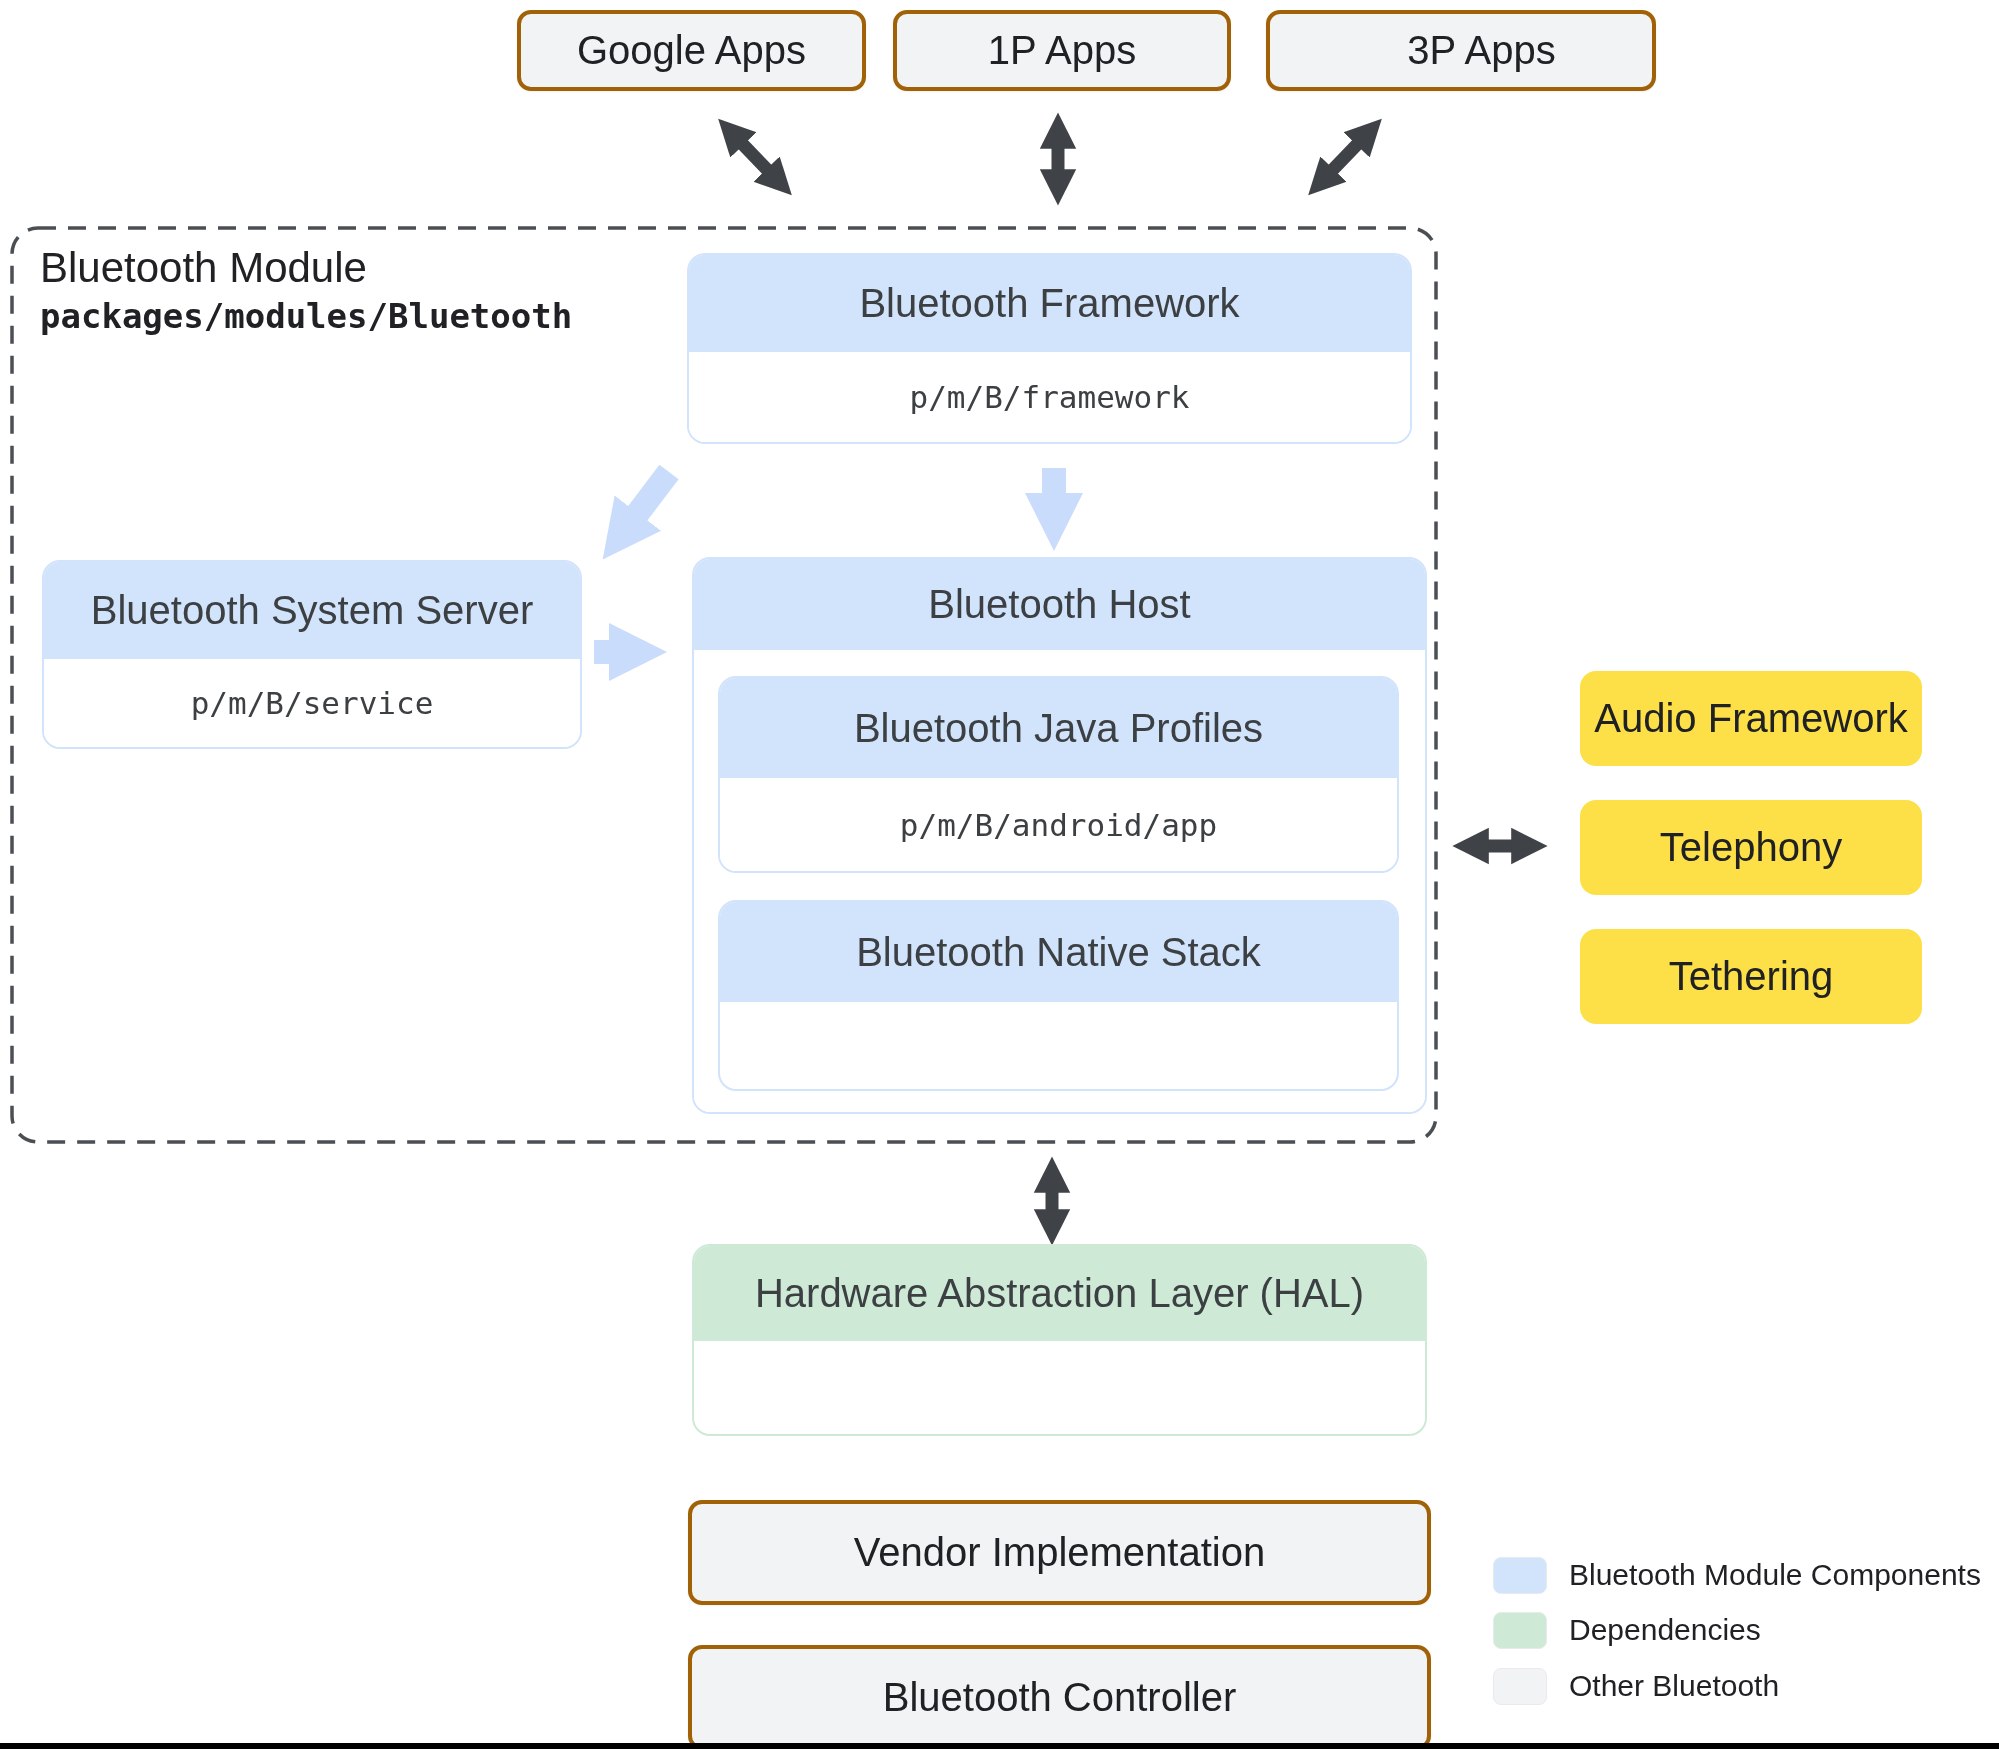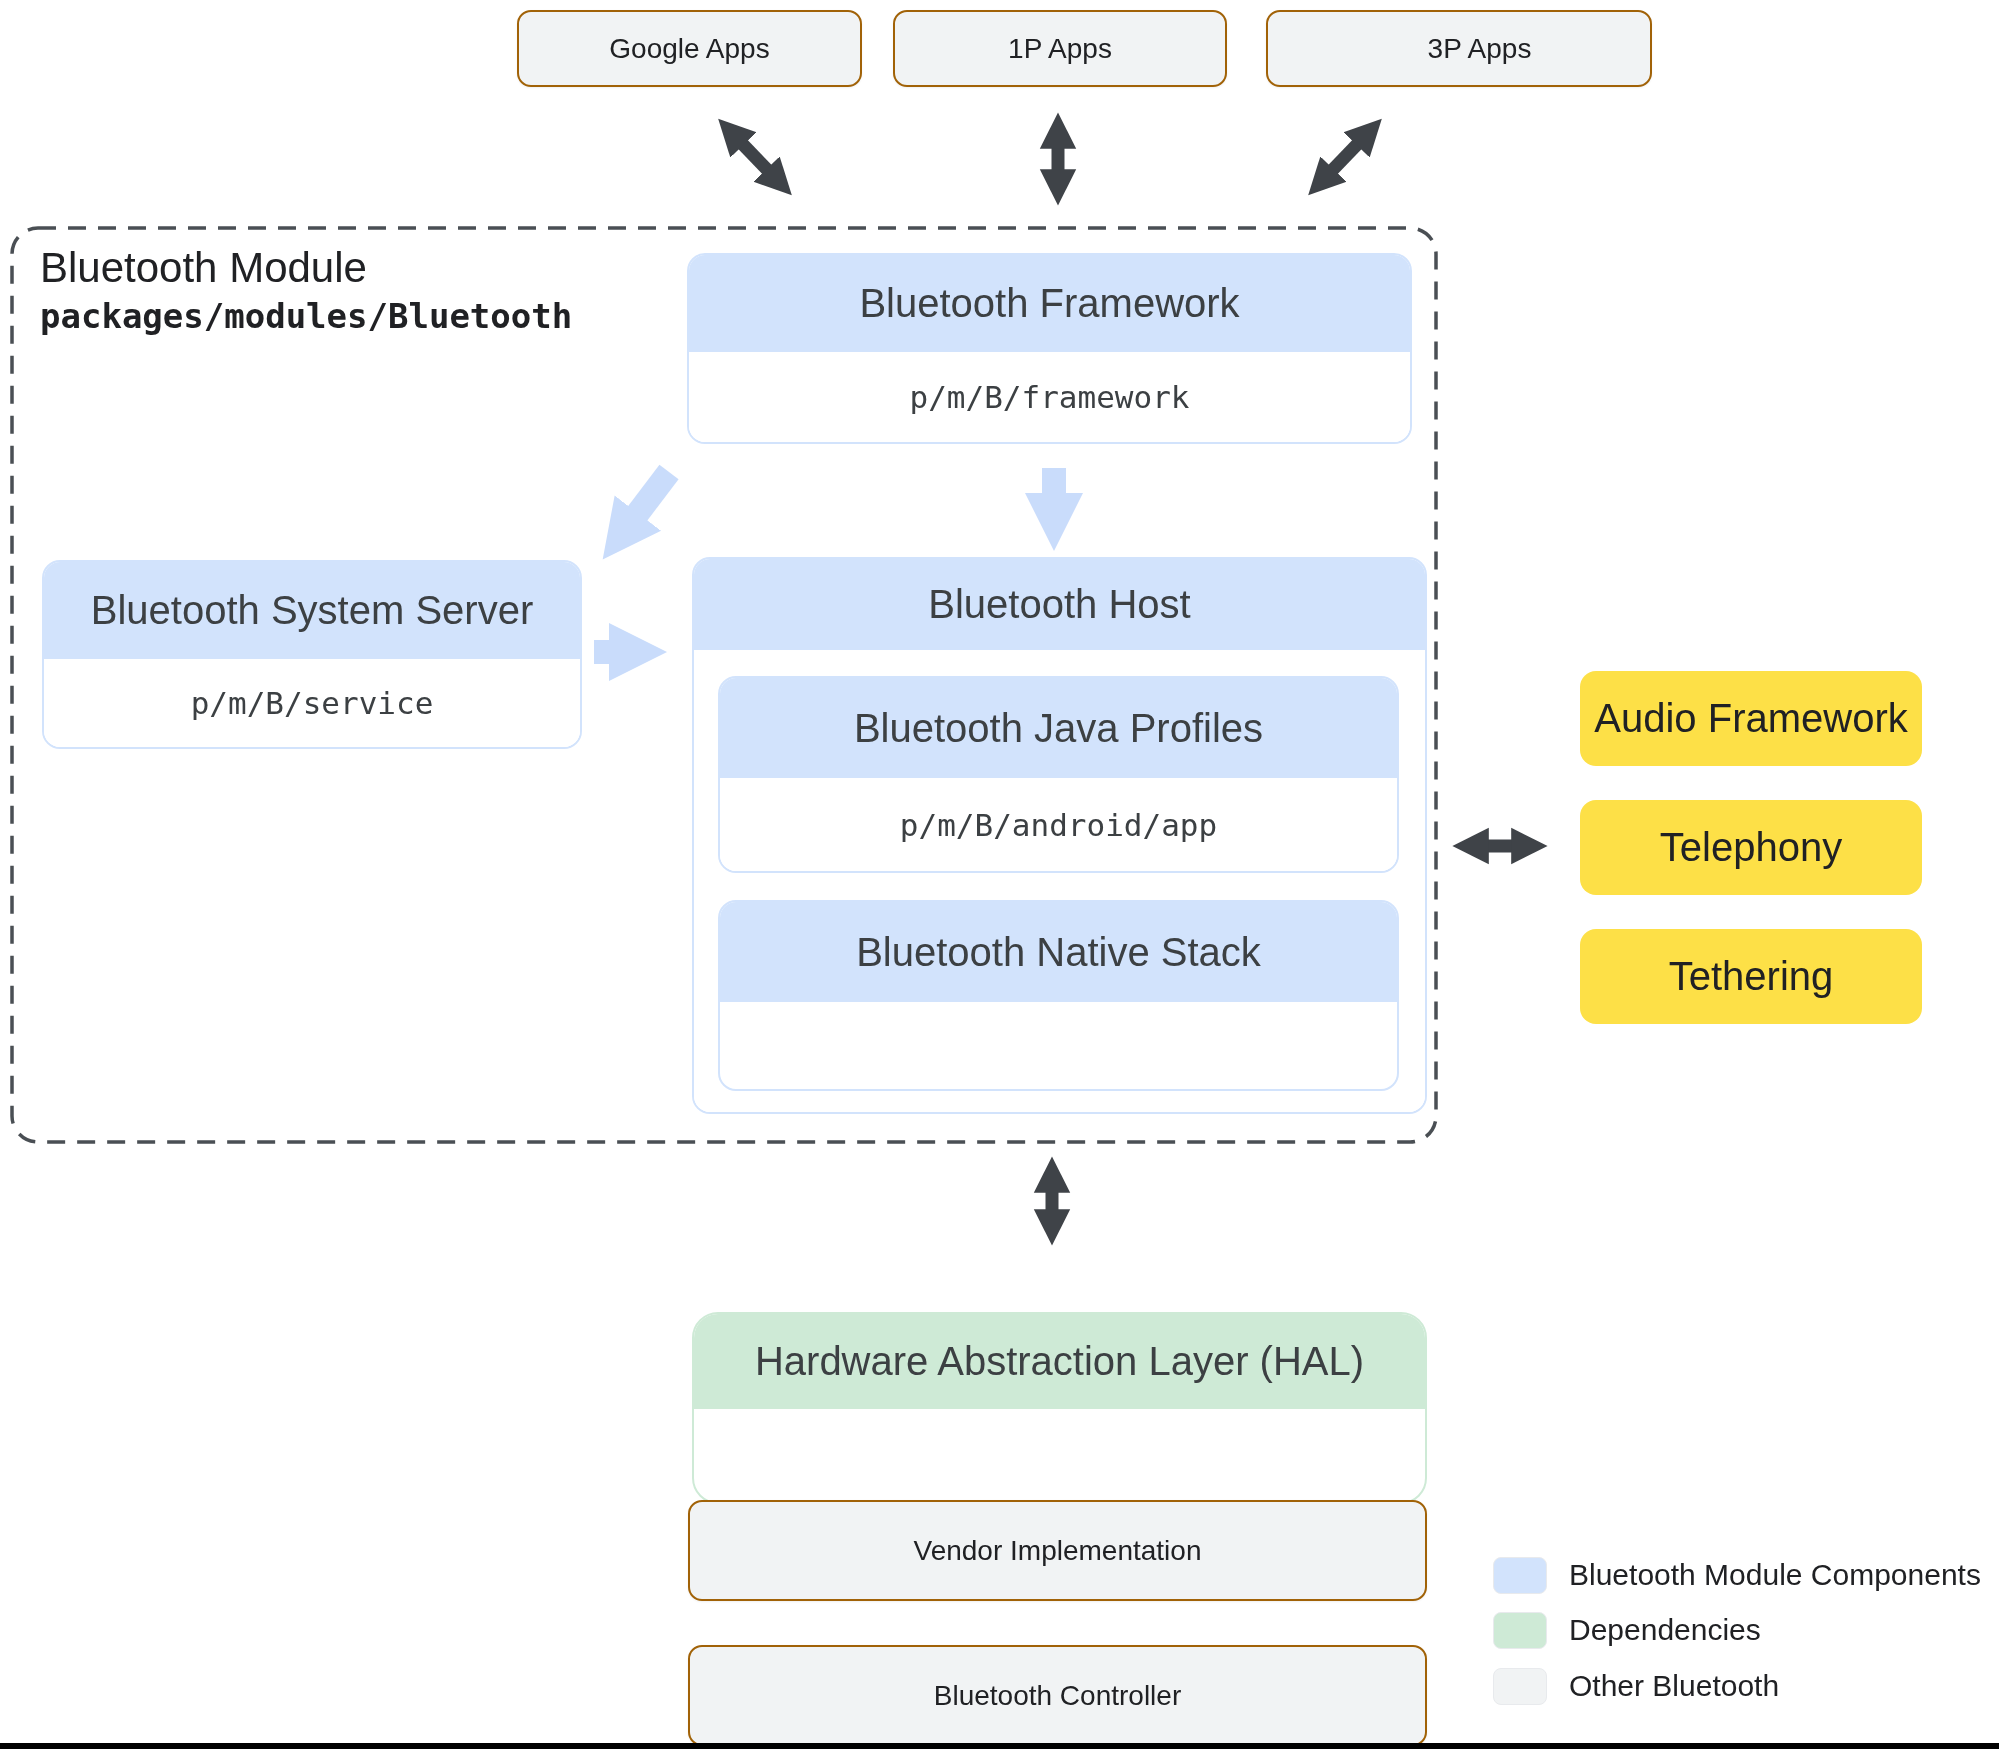--- a/index.html
+++ b/index.html
@@ -10,24 +10,24 @@
     font-family:"Liberation Sans", sans-serif;
     color:#202124;
     overflow:hidden;
   }
   .abs{position:absolute;}
 
   
   .pill{
     position:absolute;
     background:#f1f3f4;
-    border:2px solid #a16207;
+    border:4px solid #a16207;
     border-radius:14px;
     display:flex;align-items:center;justify-content:center;
-    font-size:28px;color:#202124;
+    font-size:40px;color:#202124;
     box-shadow:0 1px 2px rgba(60,64,67,.08);
   }
 
   
   .card{
     position:absolute;
     border-radius:18px;
     overflow:hidden;
     background:#ffffff;
     display:flex;flex-direction:column;
@@ -168,21 +168,21 @@
 </div>
 
 <svg class="abs" style="left:1452px;top:816px;" width="100" height="60">
   <line x1="16" y1="30" x2="80" y2="30" stroke="#3f4348" stroke-width="13" marker-start="url(#head-dark)" marker-end="url(#head-dark)"></line>
 </svg>
 
 <svg class="abs" style="left:1022px;top:1156px;" width="60" height="92">
   <line x1="30" y1="16" x2="30" y2="74" stroke="#3f4348" stroke-width="13" marker-start="url(#head-dark)" marker-end="url(#head-dark)"></line>
 </svg>
 
-<div class="card green" style="left:692px;top:1312px;width:731px;height:188px;border-radius:26px;">
+<div class="card green" style="left:692px;top:1244px;width:731px;height:188px;">
   <div class="card-header" style="height:95px;">Hardware Abstraction Layer (HAL)</div>
 </div>
 
 <div class="pill" style="left:688px;top:1500px;width:735px;height:97px;">
   <span>Vendor Implementation</span>
 </div>
 <div class="pill" style="left:688px;top:1645px;width:735px;height:97px;">
   <span>Bluetooth Controller</span>
 </div>
 

